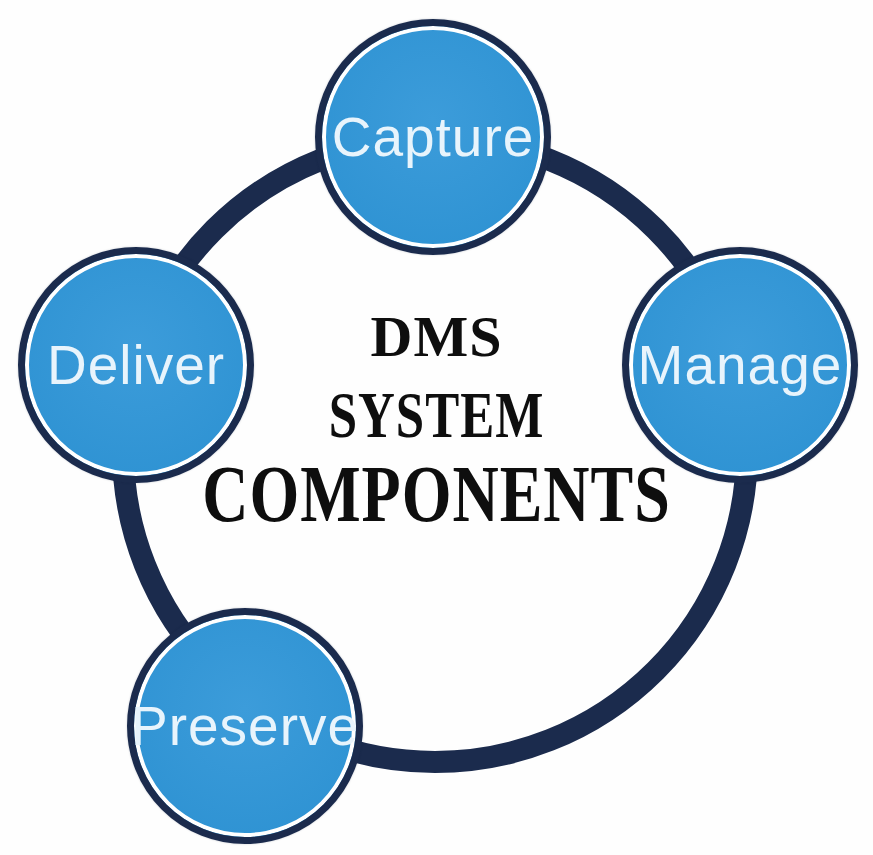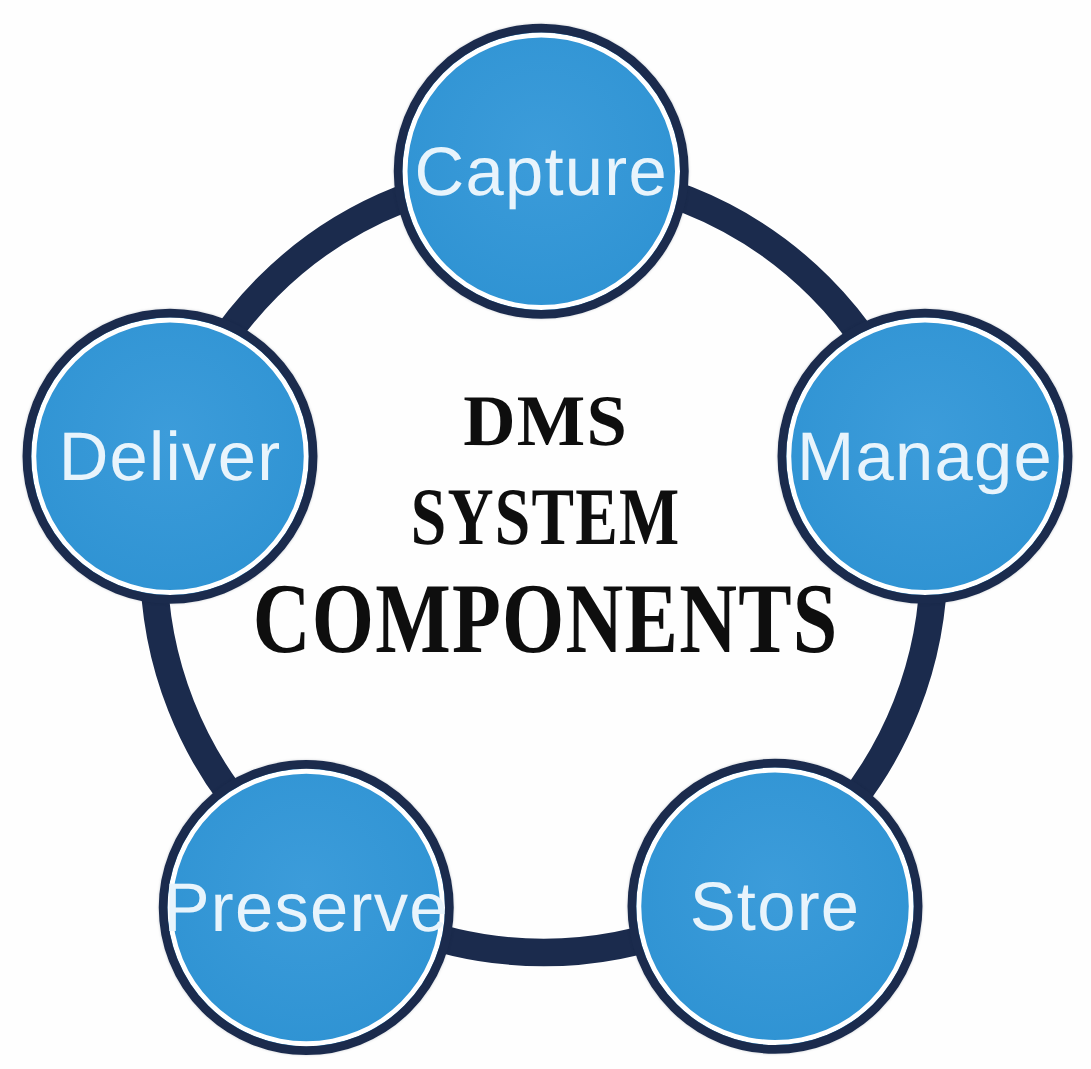--- a/index.html
+++ b/index.html
@@ -90,23 +90,20 @@
   </div>
 
   <div class="node node-capture">
     <span class="node-label">Capture</span>
   </div>
 
   <div class="node node-manage">
     <span class="node-label">Manage</span>
   </div>
 
-  <div class="node node-store">
-    <span class="node-label">Store</span>
-  </div>
 
   <div class="node node-deliver">
     <span class="node-label">Deliver</span>
   </div>
 
   <div class="node node-preserve">
     <span class="node-label">Preserve</span>
   </div>
 
 </div>

